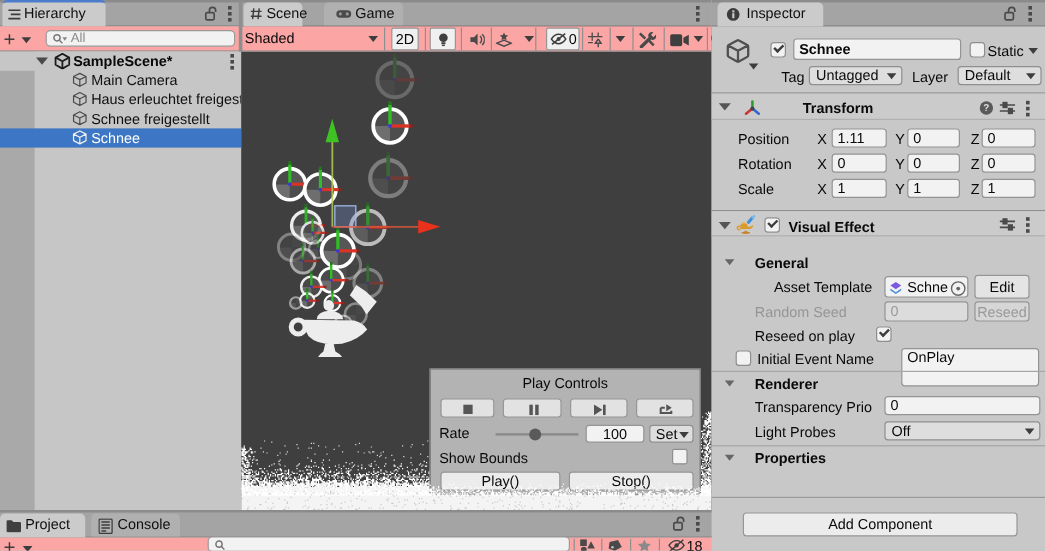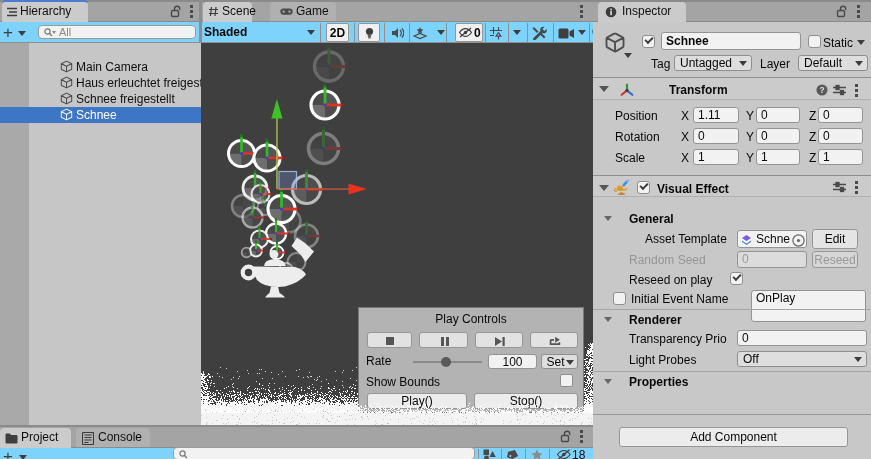--- a/index.html
+++ b/index.html
@@ -2,21 +2,21 @@
 <html><head>
 <meta charset="utf-8">
 <style>
 * { margin:0; padding:0; box-sizing:border-box; }
 html,body { width:871px; height:459px; overflow:hidden; }
 body { font-family:"Liberation Sans", sans-serif; font-size:12px; color:#111; background:#c8c8c8; position:relative; }
 .abs { position:absolute; }
 .tabwell { background:#a4a4a4; border-top:2px solid #8b8b8b; border-bottom:1px solid #8b8b8b; }
 .tab { position:absolute; top:2px; height:19px; background:#cbcbcb; border-radius:4px 4px 0 0; color:#0f0f0f; font-size:12px; line-height:19px; }
 .tab.inactive { background:#b0b0b0; }
-.toolbar { background:#7dd3fc; border-bottom:1px solid #8f8f8f;font-weight:bold; }
+.toolbar { background:#fca5a5; border-bottom:1px solid #8f8f8f; }
 .pill { position:absolute; background:#f2f2f2; border:1px solid #9a9a9a; border-radius:4px; }
 .fld { position:absolute; background:#f2f2f2; border:1px solid #949494; border-radius:3px; font-size:12px; color:#090909; padding-left:4px; overflow:hidden; white-space:nowrap; }
 .drop { position:absolute; background:#dedede; border:1px solid #8f8f8f; border-radius:3px; font-size:12px; color:#090909; padding-left:5px; overflow:hidden; white-space:nowrap; }
 .drop .ar { position:absolute; right:4px; top:50%; margin-top:-2px; width:0; height:0; border-left:4px solid transparent; border-right:4px solid transparent; border-top:5px solid #3d3d3d; }
 .btn { position:absolute; background:#e4e4e4; border:1px solid #969696; border-radius:3px; text-align:center; font-size:12px; color:#090909; }
 .chk { position:absolute; width:13px; height:13px; background:#f2f2f2; border:1px solid #8f8f8f; border-radius:3px; }
 .chk.on::after { content:""; position:absolute; left:2px; top:1px; width:6px; height:3px; border-left:2px solid #3c3c3c; border-bottom:2px solid #3c3c3c; transform:rotate(-45deg); }
 .dots3 { position:absolute; width:3px; height:13px; }
 .dots3::before { content:""; position:absolute; left:0; top:0; width:3px; height:3px; background:#4a4a4a; box-shadow:0 5px 0 #4a4a4a, 0 10px 0 #4a4a4a; }
 .lbl { position:absolute; font-size:12px; color:#090909; white-space:nowrap; }
@@ -51,20 +51,29 @@
   <svg class="abs" style="left:44px; top:28px;" width="9" height="9" viewBox="0 0 9 9">
       <circle cx="3.5" cy="3.5" r="2.6" fill="none" stroke="#777" stroke-width="1.2"></circle>
       <path d="M5.5 5.5 L8 8" stroke="#777" stroke-width="1.2"></path>
     </svg>
   <div class="abs" style="left:52px; top:31px; width:0; height:0; border-left:2.5px solid transparent; border-right:2.5px solid transparent; border-top:3px solid #888;"></div>
   <div class="lbl" style="left:59px; top:26px; color:#8a8a8a; font-size:11px;">All</div>
 
   <div class="abs" style="left:0; top:43px; width:29px; height:382px; background:#a9a9a9;"></div>
   <div class="abs" style="left:29px; top:43px; width:172px; height:382px; background:#c6c6c6;"></div>
 
+  <div class="abs" id="row-scene" style="left:0; top:43px; width:201px; height:16px; background:#c6c6c6;">
+    <div class="abs" style="left:30px; top:5px; width:0; height:0; border-left:5.5px solid transparent; border-right:5.5px solid transparent; border-top:6.5px solid #4a4a4a;"></div>
+    <svg class="abs" style="left:45px; top:1px;" width="14" height="14" viewBox="0 0 14 14">
+        <path d="M7 0.8 L12.7 4 V10 L7 13.2 L1.3 10 V4 Z" fill="none" stroke="#1d1d1d" stroke-width="1.5" stroke-linejoin="round"></path>
+        <path d="M7 7 V13 M7 7 L1.6 4 M7 7 L12.4 4" stroke="#1d1d1d" stroke-width="1.5"></path>
+      </svg>
+    <div class="lbl hdr" style="left:61px; top:1px;">SampleScene*</div>
+    <div class="dots3" style="left:192px; top:2px;"></div>
+  </div>
   <div class="abs tree-row" style="left:0; top:59px;">
       <svg class="cubesvg" width="13" height="13" viewBox="0 0 14 14">
         <path d="M7 1.2 L12.6 4.1 V9.9 L7 12.8 L1.4 9.9 V4.1 Z M7 6.8 V12.8 M1.4 4.1 L7 6.8 L12.6 4.1" fill="none" stroke="#4b4b4b" stroke-width="1.1" stroke-linejoin="round"></path>
       </svg>
       <span class="txt">Main Camera</span>
     </div>
   <div class="abs tree-row" style="left:0; top:75px;">
       <svg class="cubesvg" width="13" height="13" viewBox="0 0 14 14">
         <path d="M7 1.2 L12.6 4.1 V9.9 L7 12.8 L1.4 9.9 V4.1 Z M7 6.8 V12.8 M1.4 4.1 L7 6.8 L12.6 4.1" fill="none" stroke="#4b4b4b" stroke-width="1.1" stroke-linejoin="round"></path>
       </svg>

